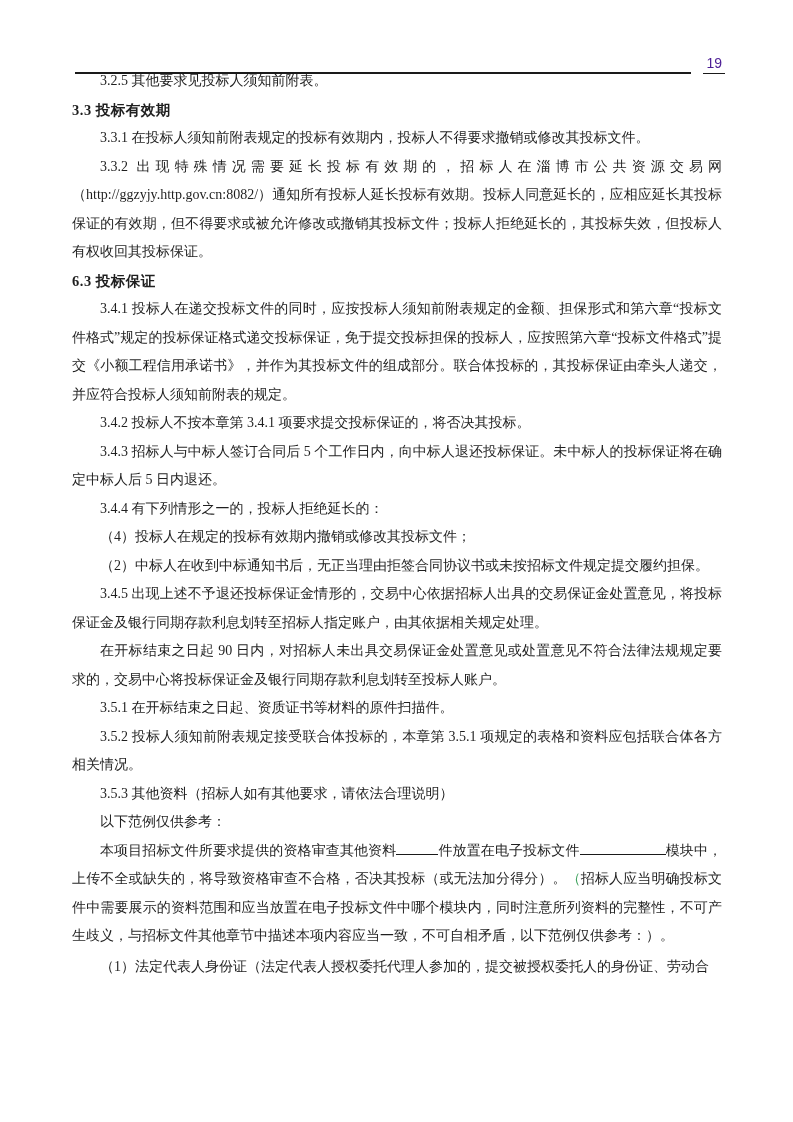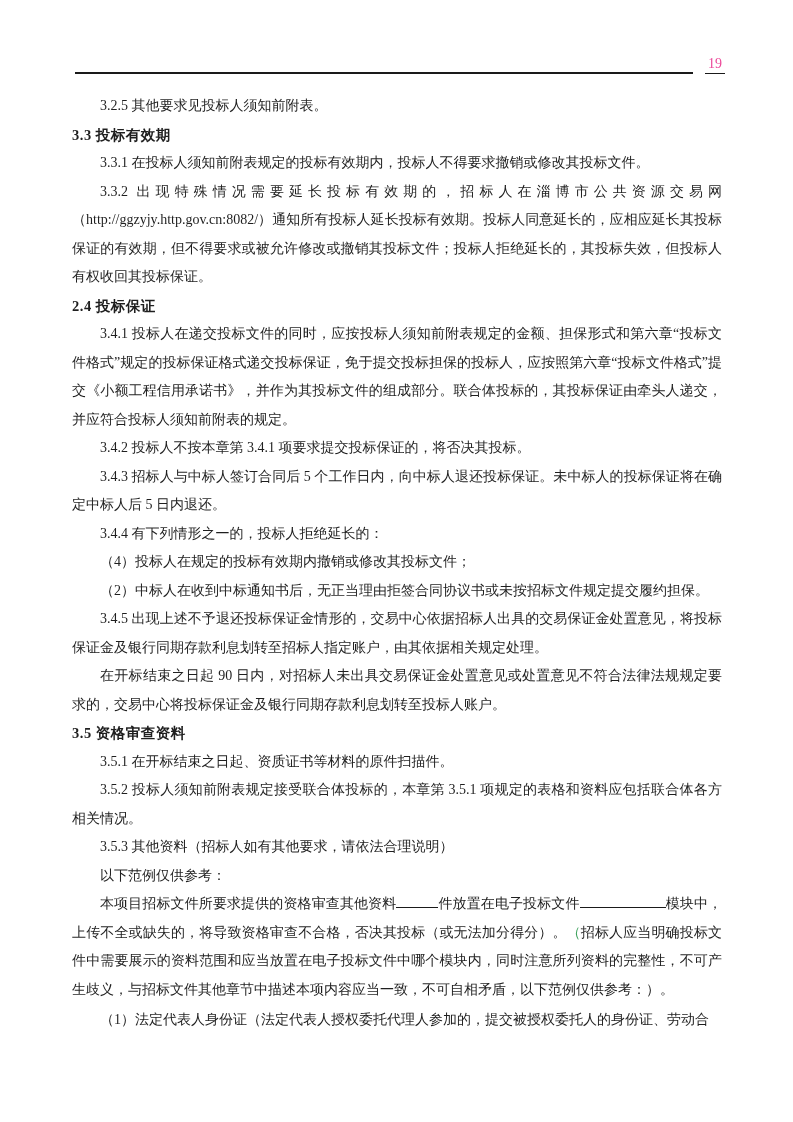--- a/index.html
+++ b/index.html
@@ -29,27 +29,27 @@
   .header-rule {
     flex: 1;
     height: 100%;
     border-bottom: 2.2px solid #1a1a1a;
   }
   .page-number {
     font-size: 14px;
     line-height: 19px;
     padding: 0 3px;
     border-bottom: 1.4px solid #1a1a1a;
-    font-family: Liberation Serif, serif;
-    color: #ec4899;
+    font-family: Liberation Sans, sans-serif;
+    color: #4c1d95;
   }
   .content {
     position: absolute;
     left: 72px;
-    top: 92px;
+    top: 67px;
     width: 650px;
   }
   .content p {
     margin: 0;
     font-size: 14px;
     line-height: 28.5px;
     text-align: justify;
     text-indent: 2em;
     color: #1f1f1f;
     word-break: break-word;
@@ -77,30 +77,29 @@
 <div class="page">
   <div class="header">
     <div class="header-rule"></div>
     <span class="page-number">19</span>
   </div>
   <div class="content">
       <p class="body"><span>3.2.5 其他要求见投标人须知前附表。</span></p>
       <p class="heading"><span>3.3 投标有效期</span></p>
       <p class="body"><span>3.3.1 在投标人须知前附表规定的投标有效期内，投标人不得要求撤销或修改其投标文件。</span></p>
       <p class="body"><span>3.3.2 出现特殊情况需要延长投标有效期的，招标人在淄博市公共资源交易网</span><span style="white-space: nowrap;">（http://ggzyjy.http.gov.cn:8082/）</span><span>通知所有投标人延长投标有效期。投标人同意延长的，应相应延长其投标保证的有效期，但不得要求或被允许修改或撤销其投标文件；投标人拒绝延长的，其投标失效，但投标人有权收回其投标保证。</span></p>
-      <p class="heading"><span>2.4 投标保证</span></p>
+      <p class="heading"><span>6.3 投标保证</span></p>
       <p class="body"><span>3.4.1 投标人在递交投标文件的同时，应按投标人须知前附表规定的金额、担保形式和第六章“投标文件格式”规定的投标保证格式递交投标保证，免于提交投标担保的投标人，应按照第六章“投标文件格式”提交《小额工程信用承诺书》，并作为其投标文件的组成部分。联合体投标的，其投标保证由牵头人递交，并应符合投标人须知前附表的规定。</span></p>
       <p class="body"><span>3.4.2 投标人不按本章第 3.4.1 项要求提交投标保证的，将否决其投标。</span></p>
       <p class="body"><span>3.4.3 招标人与中标人签订合同后 5 个工作日内，向中标人退还投标保证。未中标人的投标保证将在确定中标人后 5 日内退还。</span></p>
       <p class="body"><span>3.4.4 有下列情形之一的，投标人拒绝延长的：</span></p>
       <p class="body"><span>（4）投标人在规定的投标有效期内撤销或修改其投标文件；</span></p>
       <p class="body"><span>（2）中标人在收到中标通知书后，无正当理由拒签合同协议书或未按招标文件规定提交履约担保。</span></p>
       <p class="body"><span>3.4.5 出现上述不予退还投标保证金情形的，交易中心依据招标人出具的交易保证金处置意见，将投标保证金及银行同期存款利息划转至招标人指定账户，由其依据相关规定处理。</span></p>
       <p class="body"><span>在开标结束之日起 90 日内，对招标人未出具交易保证金处置意见或处置意见不符合法律法规规定要求的，交易中心将投标保证金及银行同期存款利息划转至投标人账户。</span></p>
-      <p class="heading"><span>3.5 资格审查资料</span></p>
       <p class="body"><span>3.5.1 在开标结束之日起、资质证书等材料的原件扫描件。</span></p>
       <p class="body"><span>3.5.2 投标人须知前附表规定接受联合体投标的，本章第 3.5.1 项规定的表格和资料应包括联合体各方相关情况。</span></p>
       <p class="body"><span>3.5.3 其他资料（招标人如有其他要求，请依法合理说明）</span></p>
       <p class="body"><span>以下范例仅供参考：</span></p>
       <p class="body"><span>本项目招标文件所要求提供的资格审查其他资料</span><span class="blank" style="width: 42px;"></span><span>件放置在电子投标文件</span><span class="blank" style="width: 86px;"></span><span>模块中，上传不全或缺失的，将导致资格审查不合格，否决其投标（或无法加分得分）。</span><span style="color: rgb(58, 160, 90);">（</span><span>招标人应当明确投标文件中需要展示的资料范围和应当放置在电子投标文件中哪个模块内，同时注意所列资料的完整性，不可产生歧义，与招标文件其他章节中描述本项内容应当一致，不可自相矛盾，以下范例仅供参考：）。</span></p>
       <p class="body gap-before"><span>（1）法定代表人身份证（法定代表人授权委托代理人参加的，提交被授权委托人的身份证、劳动合</span></p>
     </div>
 </div>
 
 </body></html>

